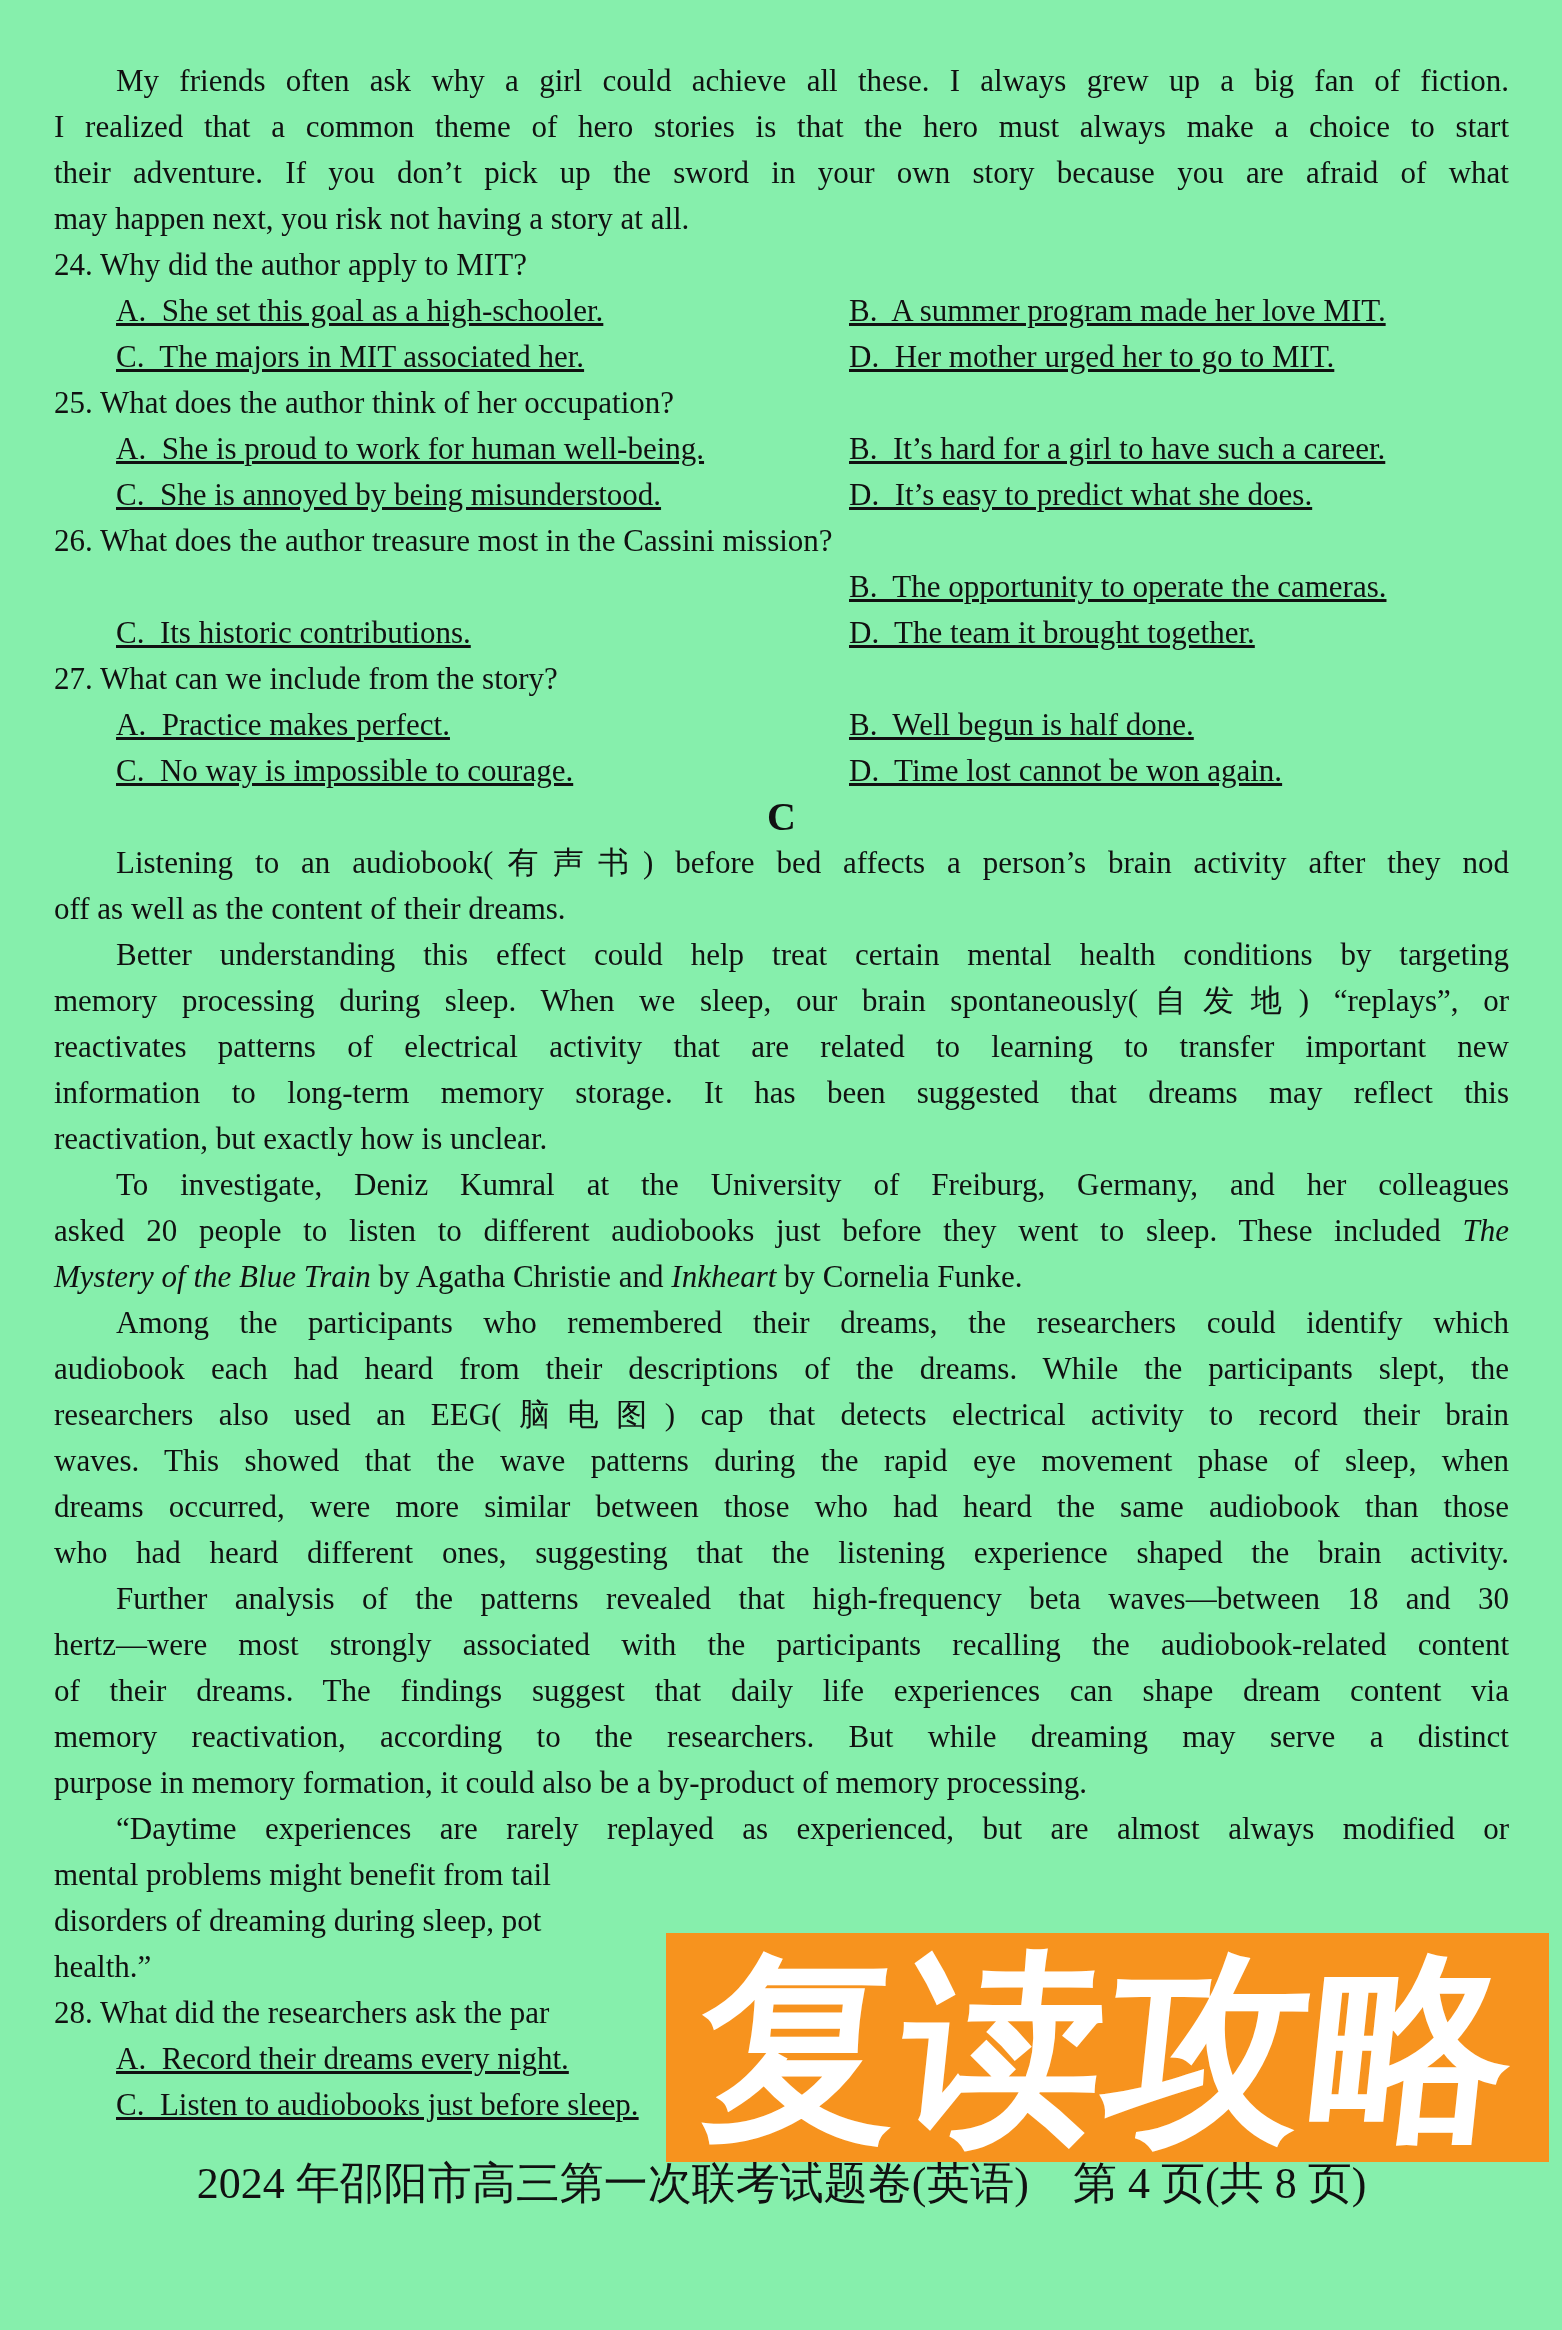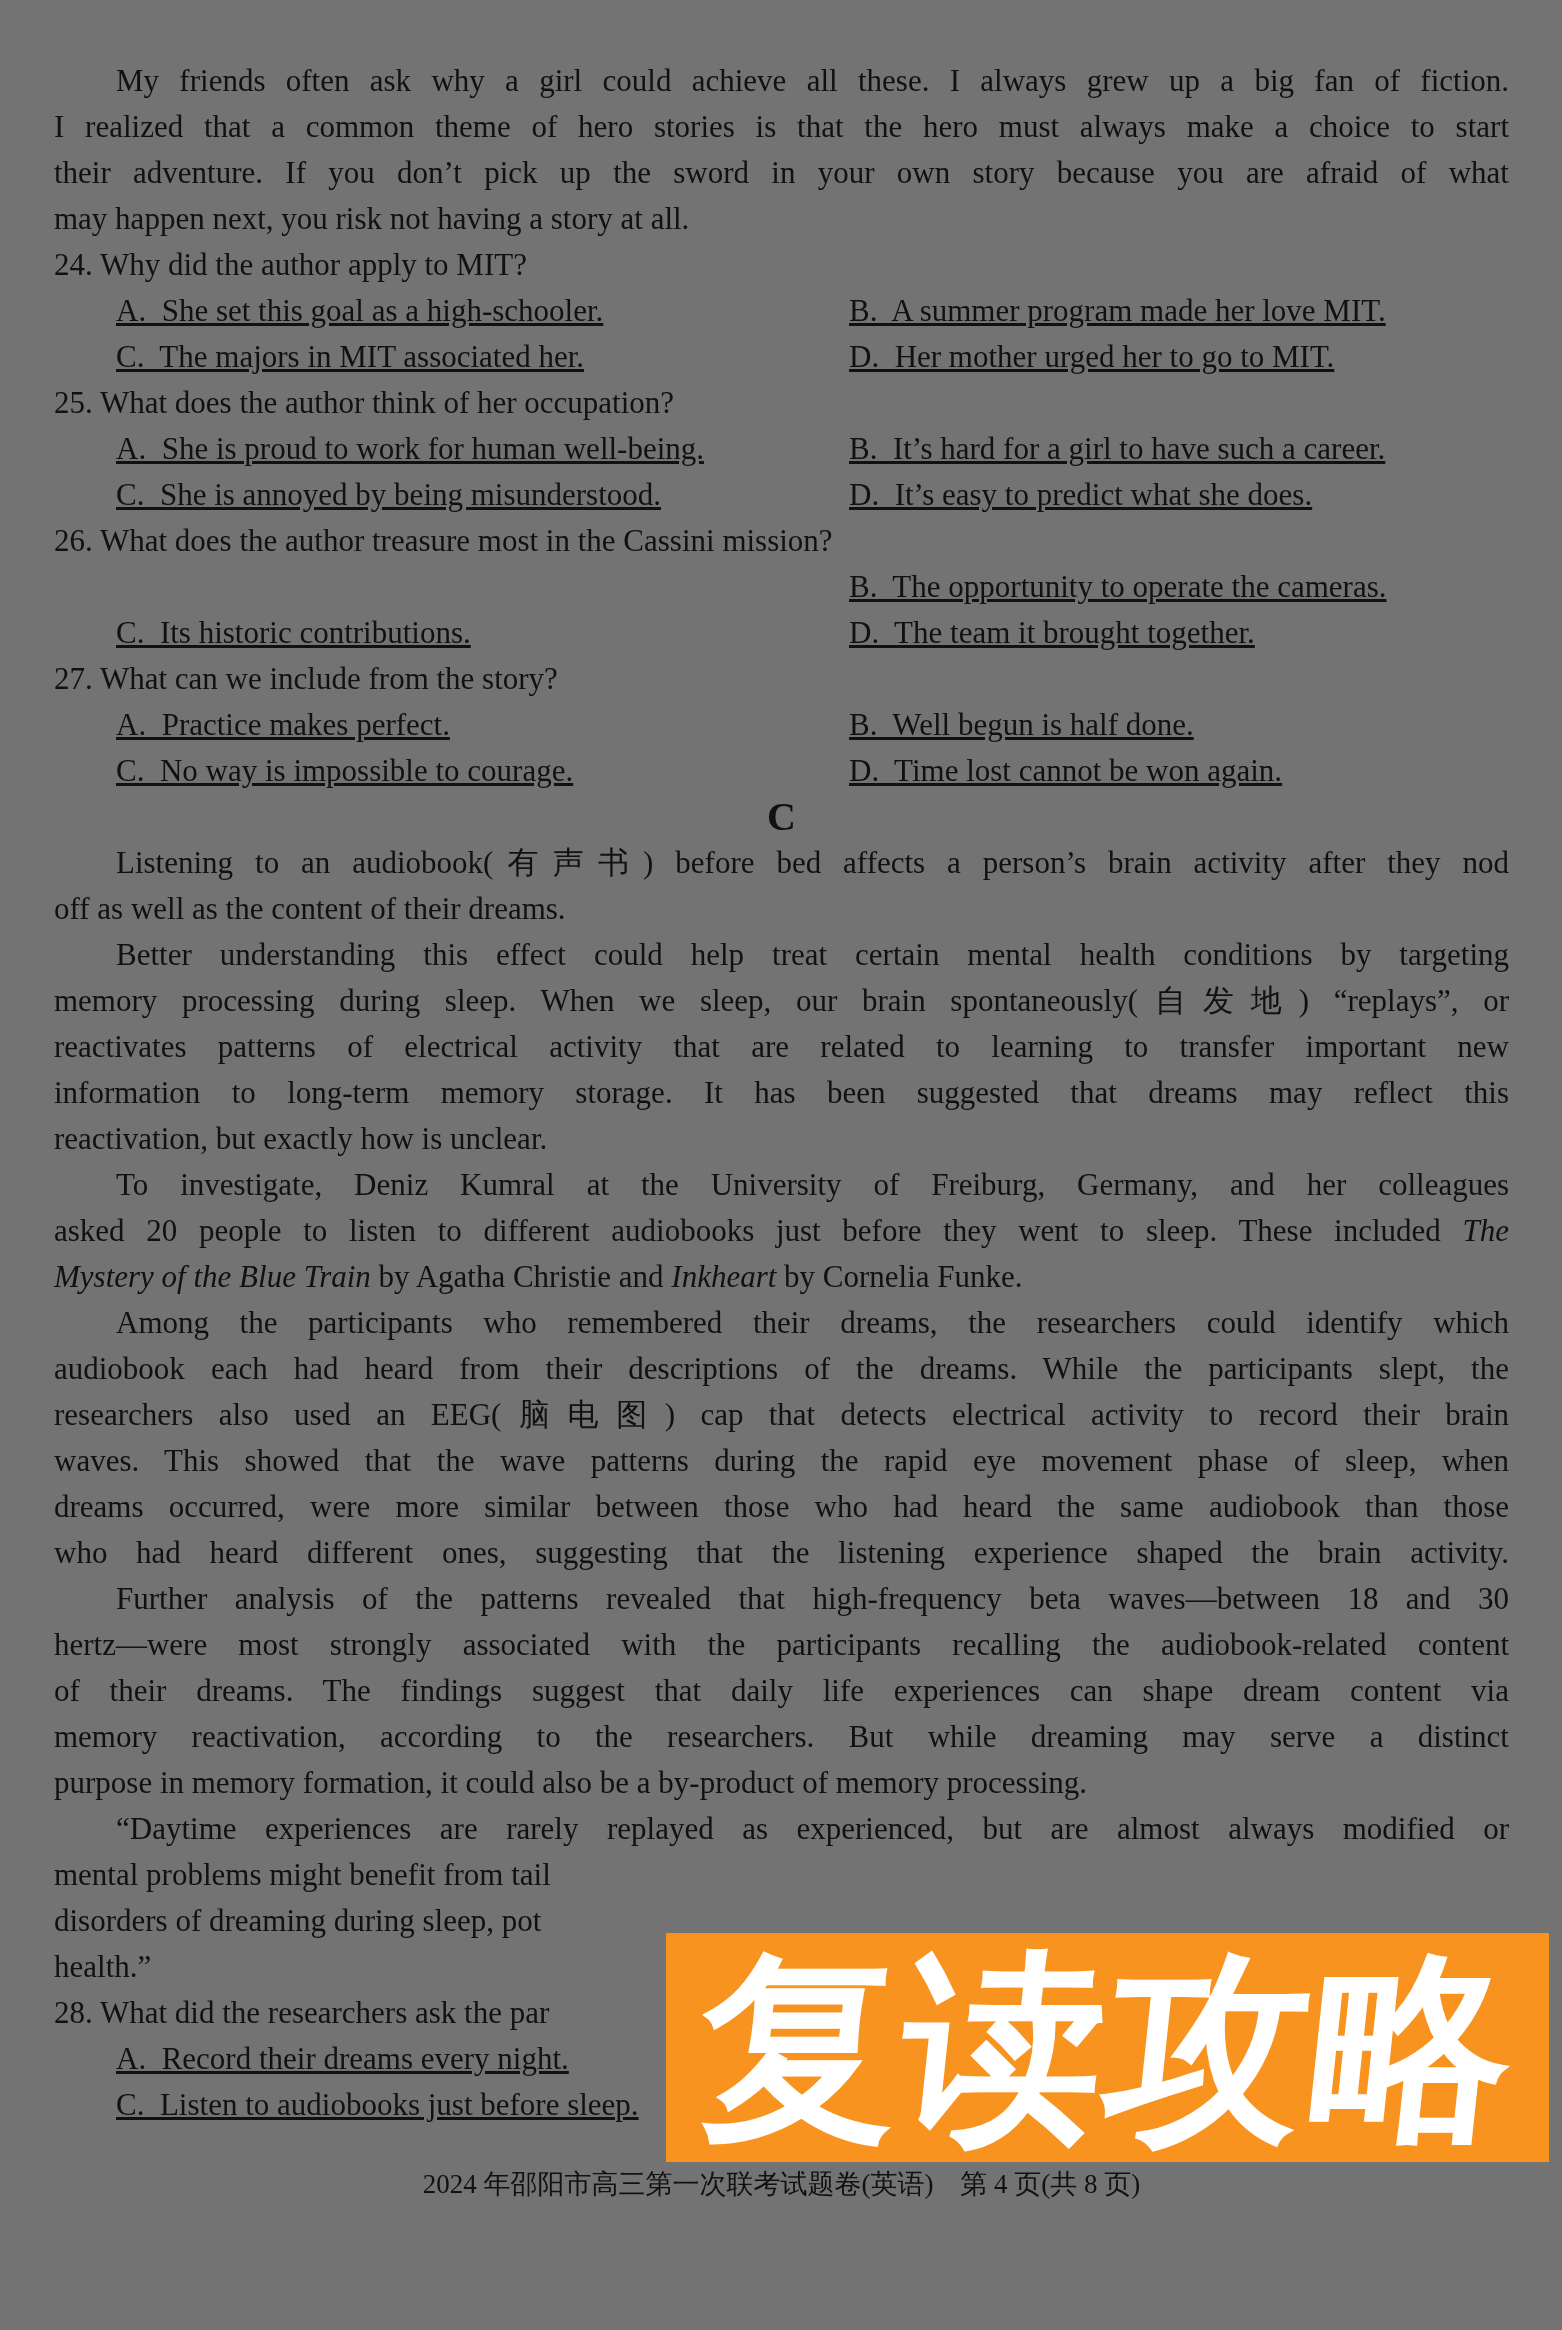--- a/index.html
+++ b/index.html
@@ -1,20 +1,20 @@
 <!DOCTYPE html>
 <html style="font-size:13.7px"><head>
 <meta charset="utf-8">
 <style>
   html, body { margin: 0; padding: 0; background: #ffffff; }
   .page {
     position: relative;
     width: 1562px;
     height: 2330px;
-    background: #737373;
+    background: #86efac;
     overflow: hidden;
     box-sizing: border-box;
     padding: 58px 53px 0 54px;
     font-family: "Liberation Serif", "DejaVu Serif", serif;
     font-size: 31px;
     color: #111111;
   }
   .line {
     position: relative;
     height: 46px;
@@ -61,21 +61,21 @@
     line-height: 202px;
     transform: skewX(-6deg);
     letter-spacing: 1.7px;
     white-space: nowrap;
   }
   .footer {
     margin-top: 33px;
     height: 46px;
     line-height: 46px;
     text-align: center;
-    font-size: 27px;
+    font-size: 44px;
     white-space: pre;
   }
 </style>
 </head>
 <body>
 
 <div class="page">
 
   <div class="line j indent">My friends often ask why a girl could achieve all these. I always grew up a big fan of fiction.</div>
   <div class="line j">I realized that a common theme of hero stories is that the hero must always make a choice to start</div>

